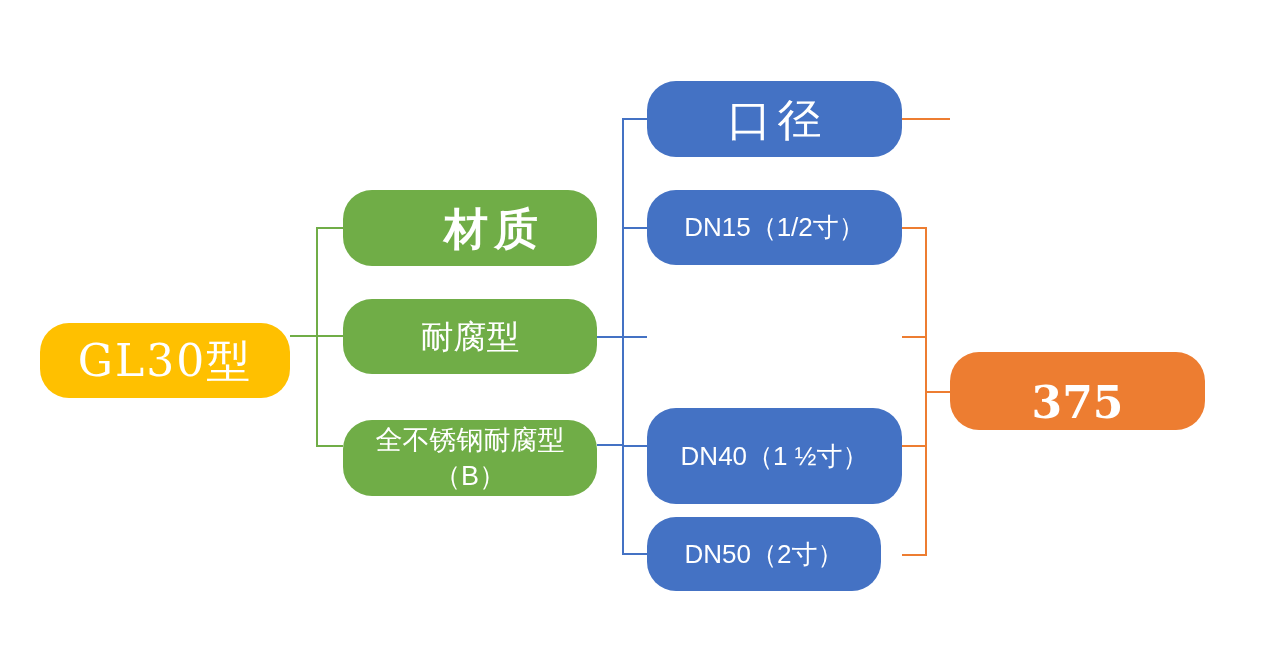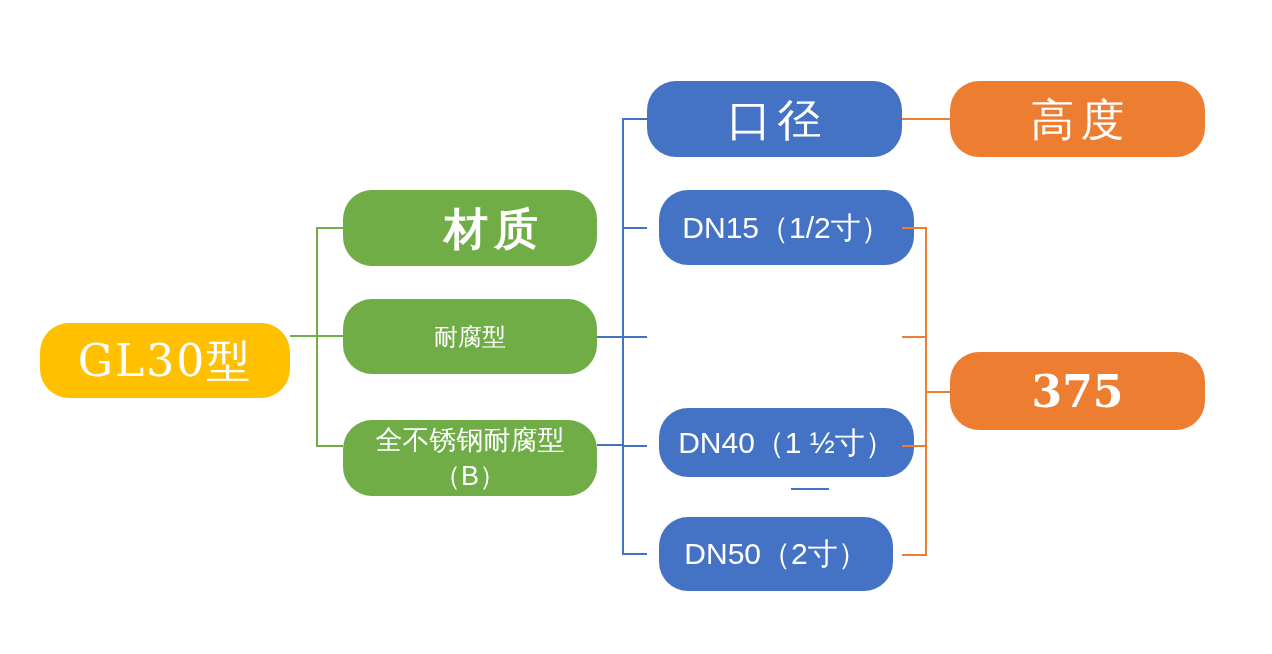--- a/index.html
+++ b/index.html
@@ -26,22 +26,22 @@
   .fill-material { background: var(--color-material); }
   .fill-diameter { background: var(--color-diameter); }
   .fill-height   { background: var(--color-height); }
 
   .serif { font-family: "DejaVu Serif", "Liberation Serif", serif; }
 
   .root-title    { font-size: 44px; letter-spacing: 2px; }
   .header-cjk    { font-size: 44px; letter-spacing: 6px; padding-left: 6px; }
   .header-mat    { font-size: 44px; font-weight: 700; letter-spacing: 6px; padding-left: 6px; }
   .value-num     { font-size: 44px; font-weight: 700; }
-  .item-green    { font-size: 24px; }
-  .item-blue     { font-size: 30px; margin-left: 12px; }
+  .item-green    { font-size: 33px; }
+  .item-blue     { font-size: 26px; }
   .two-line      { font-size: 27px; line-height: 1.35; }
 
   .line { position: absolute; }
   .stroke-material { background: var(--color-material); }
   .stroke-diameter { background: var(--color-diameter); }
   .stroke-height   { background: var(--color-height); }
 </style>
 </head>
 <body>
 
@@ -68,33 +68,30 @@
 
   <div class="node fill-diameter serif header-cjk" style="left:647px; top:81px; width:255px; height:76px;">
     <span>口径</span>
   </div>
 
   <div class="node fill-diameter item-blue" style="left:647px; top:190px; width:255px; height:75px;">
     <span>DN15（1/2寸）</span>
   </div>
 
 
-  <div class="node fill-diameter item-blue" style="left:647px; top:408px; width:255px; height:69px;">
+  <div class="node fill-diameter item-blue" style="left:647px; top:408px; width:255px; height:96px;">
     <span>DN40（1 ½寸）</span>
   </div>
 
   <div class="node fill-diameter item-blue" style="left:647px; top:517px; width:234px; height:74px;">
     <span>DN50（2寸）</span>
   </div>
 
-  <div class="node fill-height serif header-cjk" style="left:950px; top:81px; width:255px; height:76px;">
-    <span>高度</span>
-  </div>
 
-  <div class="node fill-height serif value-num" style="left:950px; top:352px; width:255px; height:78px;">
+  <div class="node fill-height serif value-num" style="left:950px; top:352px; width:255px; height:78px;align-items:flex-end;">
     <span>375</span>
   </div>
 
   <div class="line stroke-material" style="left:290px; top:335px; width:53px; height:2px;"></div>
   <div class="line stroke-material" style="left:316px; top:227px; width:2px; height:220px;"></div>
   <div class="line stroke-material" style="left:316px; top:227px; width:27px; height:2px;"></div>
   <div class="line stroke-material" style="left:316px; top:445px; width:27px; height:2px;"></div>
 
   <div class="line stroke-diameter" style="left:597px; top:336px; width:26px; height:2px;"></div>
   <div class="line stroke-diameter" style="left:597px; top:444px; width:26px; height:2px;"></div>

